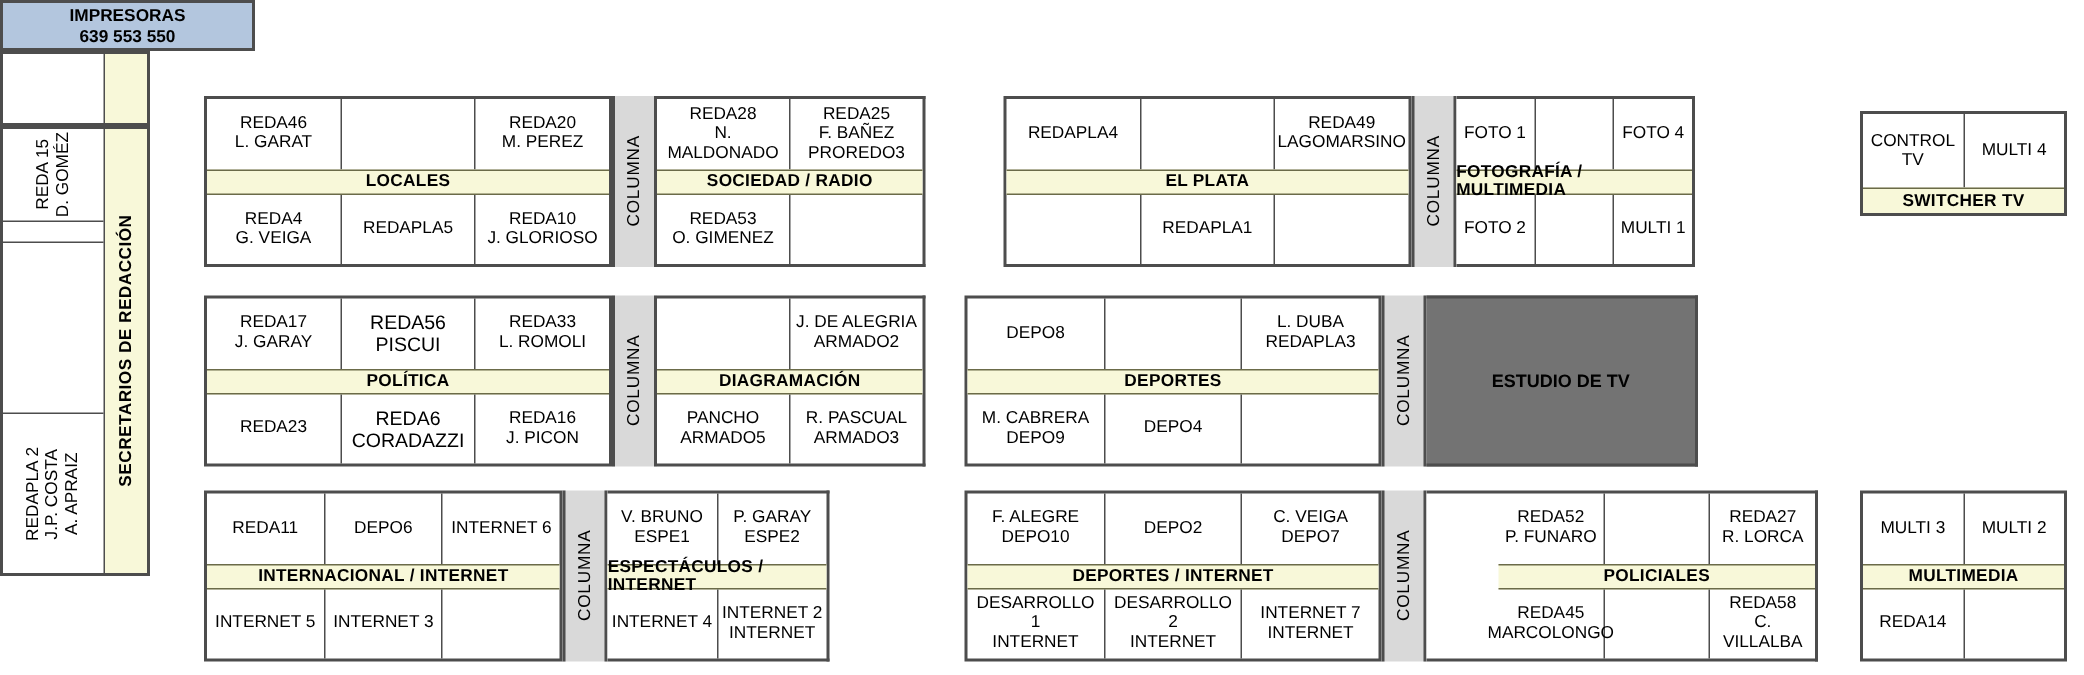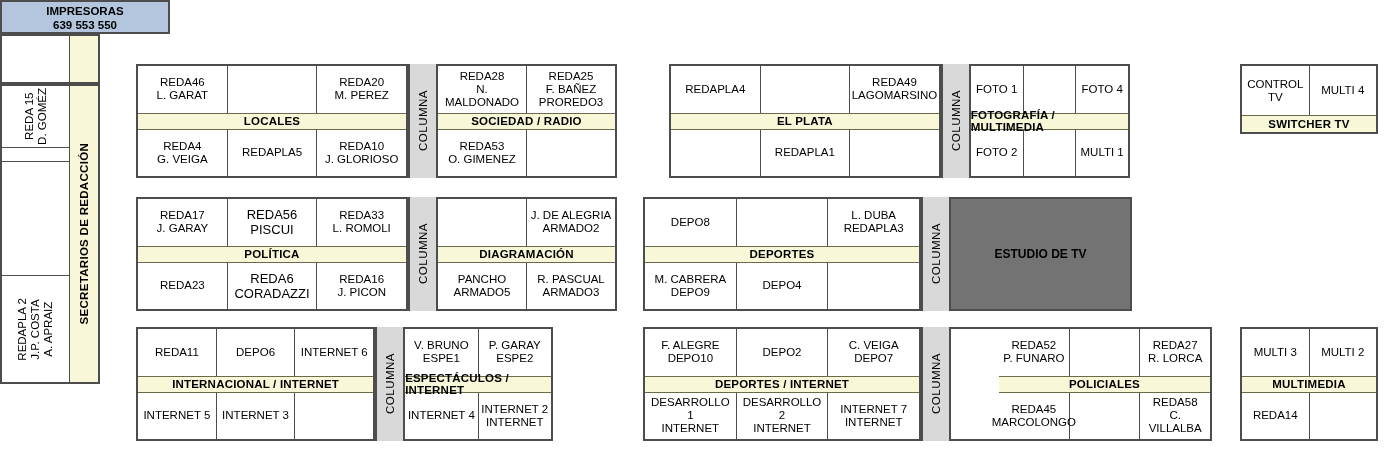--- a/index.html
+++ b/index.html
@@ -156,21 +156,21 @@
     </div>
     <div class="labelband">FOTOGRAFÍA / MULTIMEDIA</div>
     <div class="row">
       <div class="cell">FOTO 2</div>
       <div class="cell"></div>
       <div class="cell">MULTI 1</div>
     </div>
   </div>
 </div>
 
-<div class="half" style="position:absolute;left:1240px;top:64px;width:138px;height:70px;">
+<div class="half" style="position:absolute;left:1240px;top:74px;width:138px;height:70px;">
   <div class="row">
     <div class="cell">CONTROL TV</div>
     <div class="cell">MULTI 4</div>
   </div>
   <div class="labelband" style="border-bottom:none;">SWITCHER TV</div>
 </div>
 
 <div class="group" style="left:136px;top:197px;width:481px;height:114px;">
   <div class="half" style="width:272px;">
     <div class="row">

